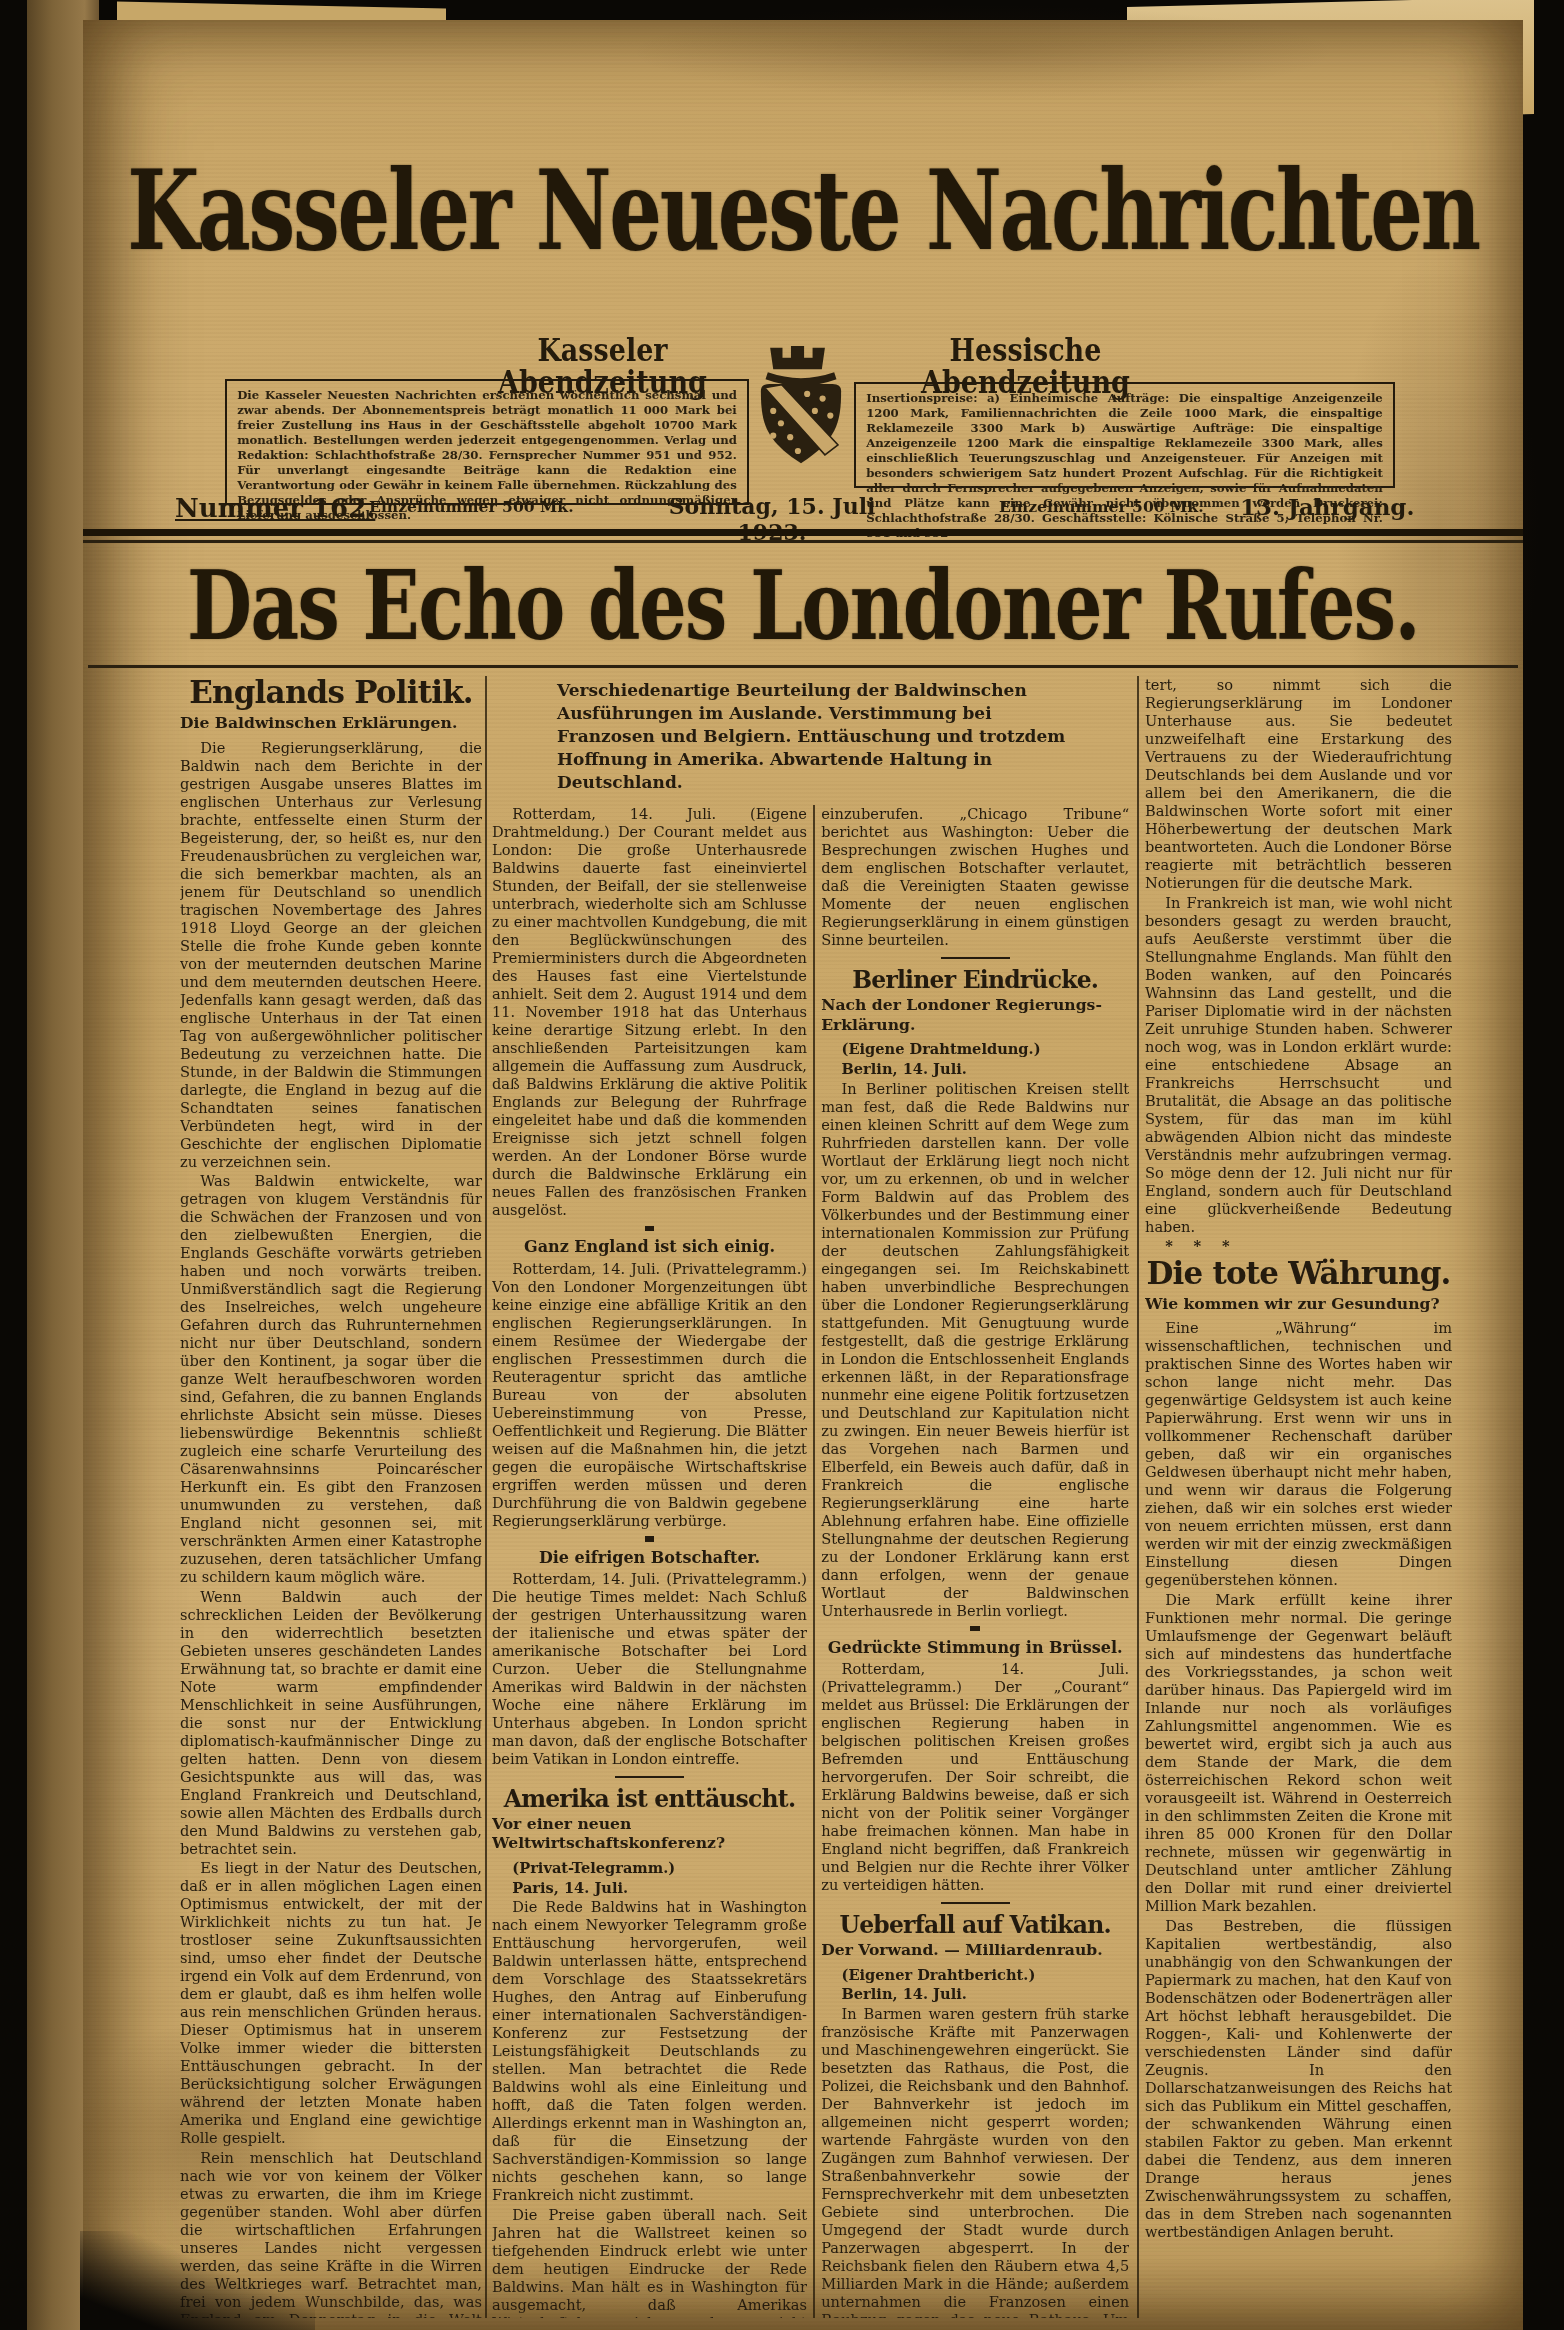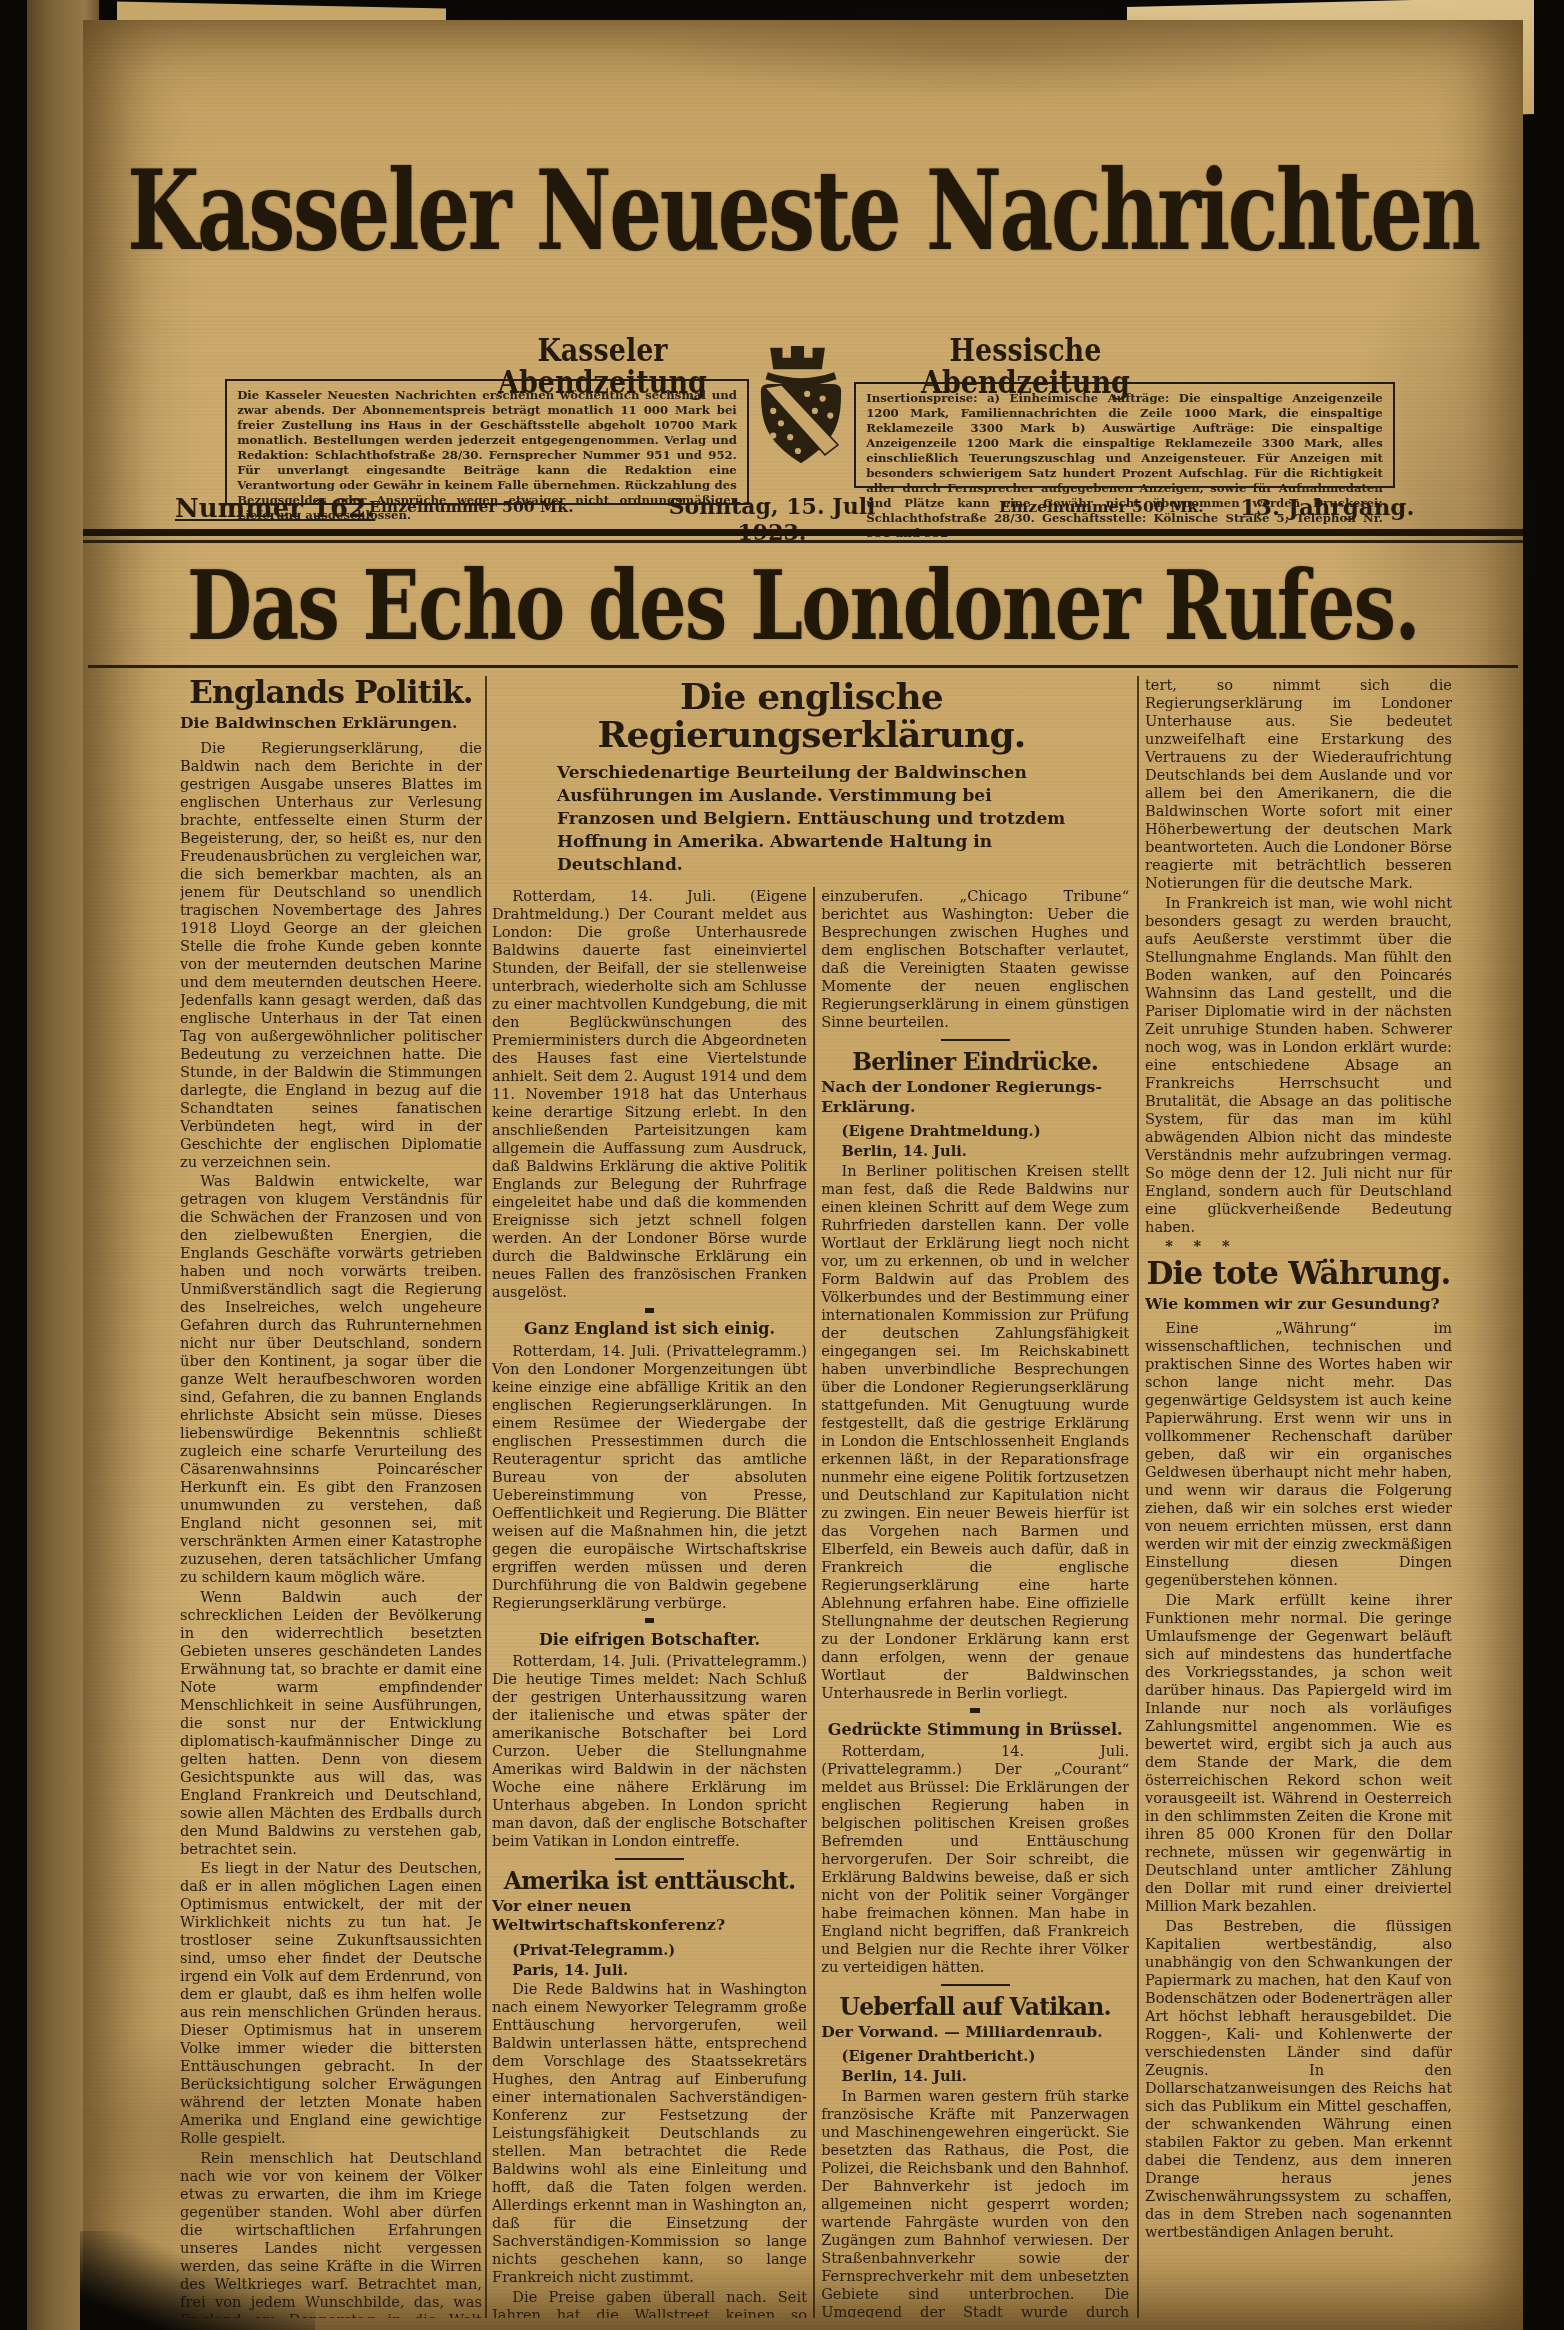--- a/index.html
+++ b/index.html
@@ -144,21 +144,20 @@
         <p>Was Baldwin entwickelte, war getragen von klugem Verständnis für die Schwächen der Franzosen und von den zielbewußten Energien, die Englands Geschäfte vorwärts getrieben haben und noch vorwärts treiben. Unmißverständlich sagt die Regierung des Inselreiches, welch ungeheure Gefahren durch das Ruhrunternehmen nicht nur über Deutschland, sondern über den Kontinent, ja sogar über die ganze Welt heraufbeschworen worden sind, Gefahren, die zu bannen Englands ehrlichste Absicht sein müsse. Dieses liebenswürdige Bekenntnis schließt zugleich eine scharfe Verurteilung des Cäsarenwahnsinns Poincaréscher Herkunft ein. Es gibt den Franzosen unumwunden zu verstehen, daß England nicht gesonnen sei, mit verschränkten Armen einer Katastrophe zuzusehen, deren tatsächlicher Umfang zu schildern kaum möglich wäre.</p>
         <p>Wenn Baldwin auch der schrecklichen Leiden der Bevölkerung in den widerrechtlich besetzten Gebieten unseres geschändeten Landes Erwähnung tat, so brachte er damit eine Note warm empfindender Menschlichkeit in seine Ausführungen, die sonst nur der Entwicklung diplomatisch-kaufmännischer Dinge zu gelten hatten. Denn von diesem Gesichtspunkte aus will das, was England Frankreich und Deutschland, sowie allen Mächten des Erdballs durch den Mund Baldwins zu verstehen gab, betrachtet sein.</p>
         <p>Es liegt in der Natur des Deutschen, daß er in allen möglichen Lagen einen Optimismus entwickelt, der mit der Wirklichkeit nichts zu tun hat. Je trostloser seine Zukunftsaussichten sind, umso eher findet der Deutsche irgend ein Volk auf dem Erdenrund, von dem er glaubt, daß es ihm helfen wolle aus rein menschlichen Gründen heraus. Dieser Optimismus hat in unserem Volke immer wieder die bittersten Enttäuschungen gebracht. In der Berücksichtigung solcher Erwägungen während der letzten Monate haben Amerika und England eine gewichtige Rolle gespielt.</p>
         <p>Rein menschlich hat Deutschland nach wie vor von keinem der Völker etwas zu erwarten, die ihm im Kriege gegenüber standen. Wohl aber dürfen die wirtschaftlichen Erfahrungen unseres Landes nicht vergessen werden, das seine Kräfte in die Wirren des Weltkrieges warf. Betrachtet man, frei von jedem Wunschbilde, das, was England am Donnerstag in die Welt hinausrief, so findet man, daß England und die Dominien mit dem Schicksal des deutschen Reiches eine nicht unwesentliche Förderung ihrer eigenen Interessen verbinden.</p>
 
       </div>
 
       <div class="vrule vr1"></div>
 
       <div class="mid">
-        <h3 class="mid-head">Die englische Regierungserklärung.</h3>
         <p class="mid-sub">Verschiedenartige Beurteilung der Baldwinschen Ausführungen im Auslande. Verstimmung bei Franzosen und Belgiern. Enttäuschung und trotzdem Hoffnung in Amerika. Abwartende Haltung in Deutschland.</p>
         <div class="mid-cols">
           <div class="icol c2 art">
             <p>Rotterdam, 14. Juli. (Eigene Drahtmeldung.) Der Courant meldet aus London: Die große Unterhausrede Baldwins dauerte fast eineinviertel Stunden, der Beifall, der sie stellenweise unterbrach, wiederholte sich am Schlusse zu einer machtvollen Kundgebung, die mit den Beglückwünschungen des Premierministers durch die Abgeordneten des Hauses fast eine Viertelstunde anhielt. Seit dem 2. August 1914 und dem 11. November 1918 hat das Unterhaus keine derartige Sitzung erlebt. In den anschließenden Parteisitzungen kam allgemein die Auffassung zum Ausdruck, daß Baldwins Erklärung die aktive Politik Englands zur Belegung der Ruhrfrage eingeleitet habe und daß die kommenden Ereignisse sich jetzt schnell folgen werden. An der Londoner Börse wurde durch die Baldwinsche Erklärung ein neues Fallen des französischen Franken ausgelöst.</p>
             <div class="sep-dot"></div>
             <h5 class="h-small">Ganz England ist sich einig.</h5>
             <p>Rotterdam, 14. Juli. (Privattelegramm.) Von den Londoner Morgenzeitungen übt keine einzige eine abfällige Kritik an den englischen Regierungserklärungen. In einem Resümee der Wiedergabe der englischen Pressestimmen durch die Reuteragentur spricht das amtliche Bureau von der absoluten Uebereinstimmung von Presse, Oeffentlichkeit und Regierung. Die Blätter weisen auf die Maßnahmen hin, die jetzt gegen die europäische Wirtschaftskrise ergriffen werden müssen und deren Durchführung die von Baldwin gegebene Regierungserklärung verbürge.</p>
             <div class="sep-dot"></div>
             <h5 class="h-small">Die eifrigen Botschafter.</h5>
             <p>Rotterdam, 14. Juli. (Privattelegramm.) Die heutige Times meldet: Nach Schluß der gestrigen Unterhaussitzung waren der italienische und etwas später der amerikanische Botschafter bei Lord Curzon. Ueber die Stellungnahme Amerikas wird Baldwin in der nächsten Woche eine nähere Erklärung im Unterhaus abgeben. In London spricht man davon, daß der englische Botschafter beim Vatikan in London eintreffe.</p>

